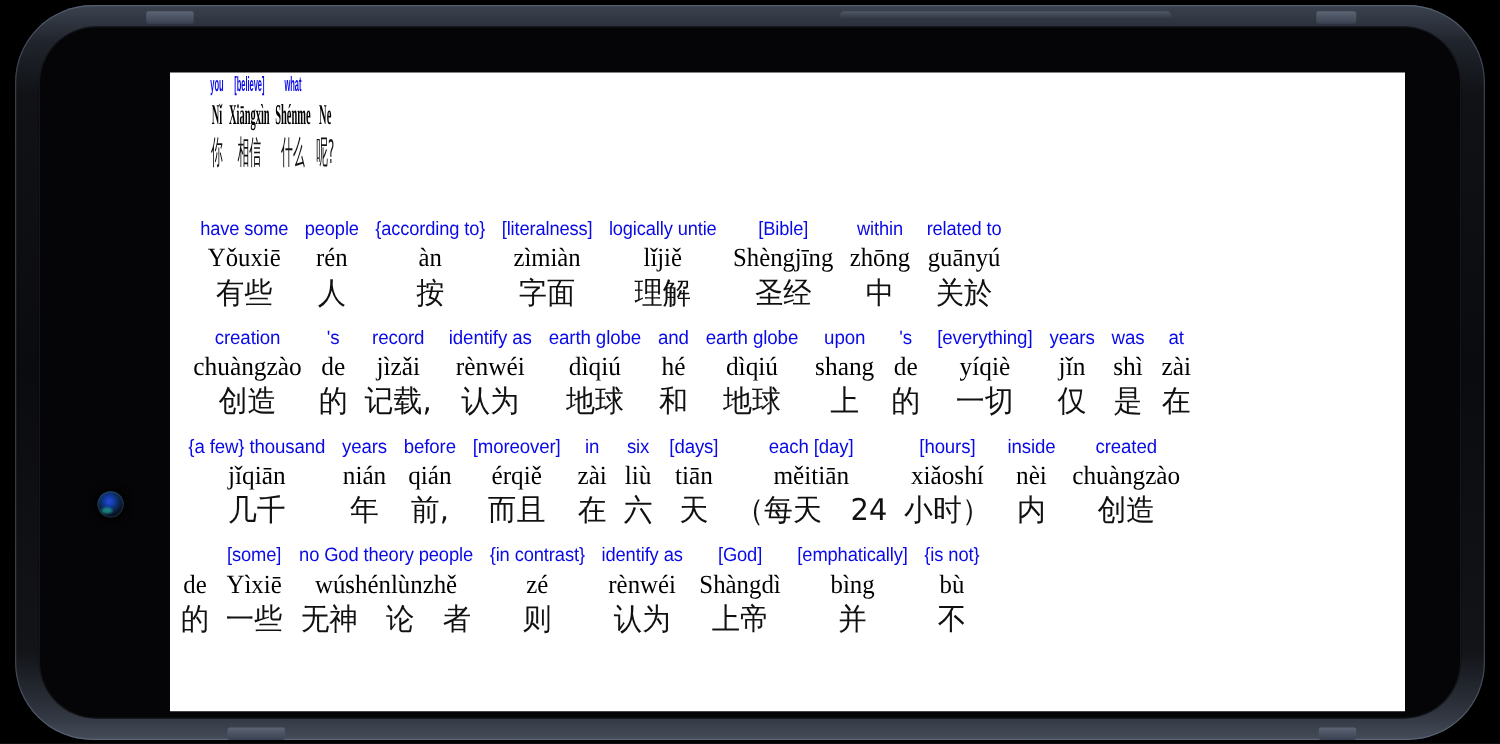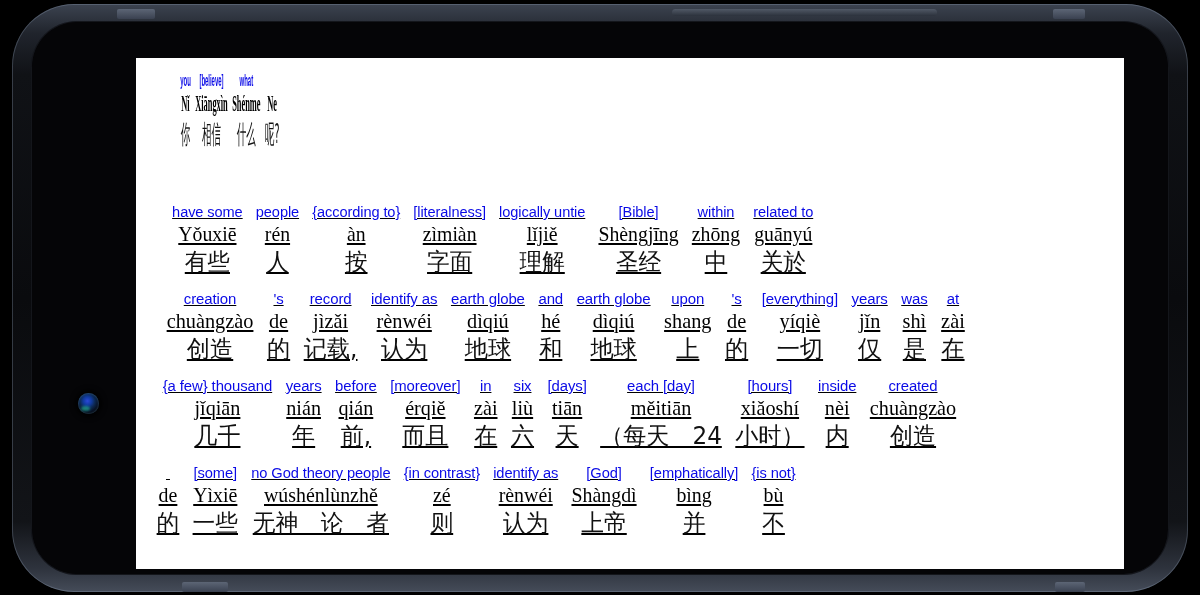--- a/index.html
+++ b/index.html
@@ -44,21 +44,21 @@
     background:rgba(40,200,160,.55);filter:blur(1px);
   }
 
   
   #screen{
     position:absolute;left:105px;top:37px;width:988px;height:511px;
     background:#ffffff;overflow:hidden;
   }
   #screen-content{
     position:absolute;left:0;top:0;width:988px;
-    padding:12px;
+    padding:0;
   }
 
   
   .gloss-row{display:flex;flex-wrap:nowrap;align-items:flex-end;white-space:nowrap;}
   .gloss-row.title-row{padding-left:22px;}
   .word{
     display:flex;flex-direction:column;align-items:center;
     padding:0 6px;
   }
   .gloss{
@@ -68,21 +68,21 @@
   .pinyin{
     color:#000;font-family:"Liberation Serif", serif;
     font-size:23px;line-height:28px;font-weight:700;
   }
   .hanzi{
     color:#111;font-family:"DejaVu Sans", sans-serif;
     font-size:26px;line-height:32px;
   }
 
   
-  .body-block{margin-top:52px;text-decoration:underline;}
+  .body-block{margin-top:36px;}
   .body-block .gloss{font-weight:400;font-size:15.5px;line-height:19px;}
   .body-block .pinyin{font-weight:400;font-size:21px;line-height:26px;}
   .body-block .hanzi{font-size:24px;line-height:31px;}
   .body-block .word{padding:0 7px;}
   .body-row{margin-bottom:11px;}
 
   .row-indent-1{padding-left:8px;}
   .row-indent-2{padding-left:4px;}
   .row-indent-3{padding-left:2px;}
   .row-indent-4{padding-left:0px;}

